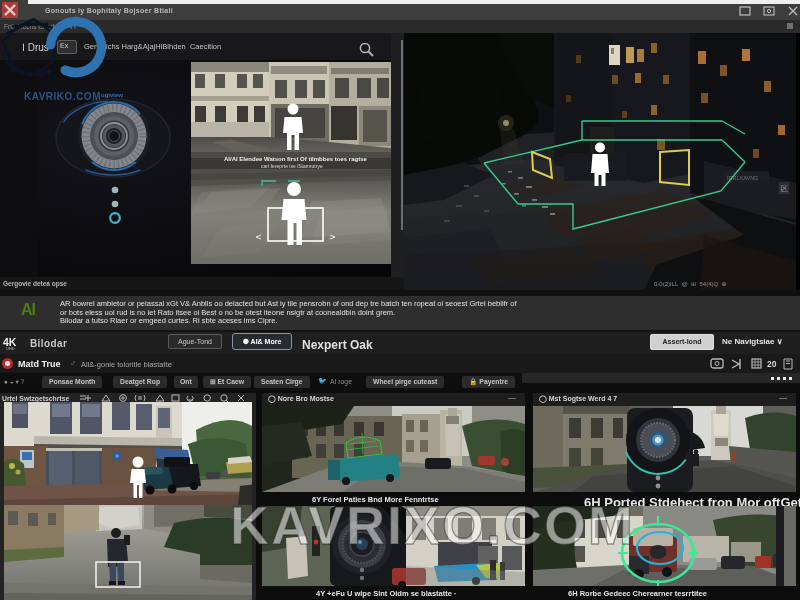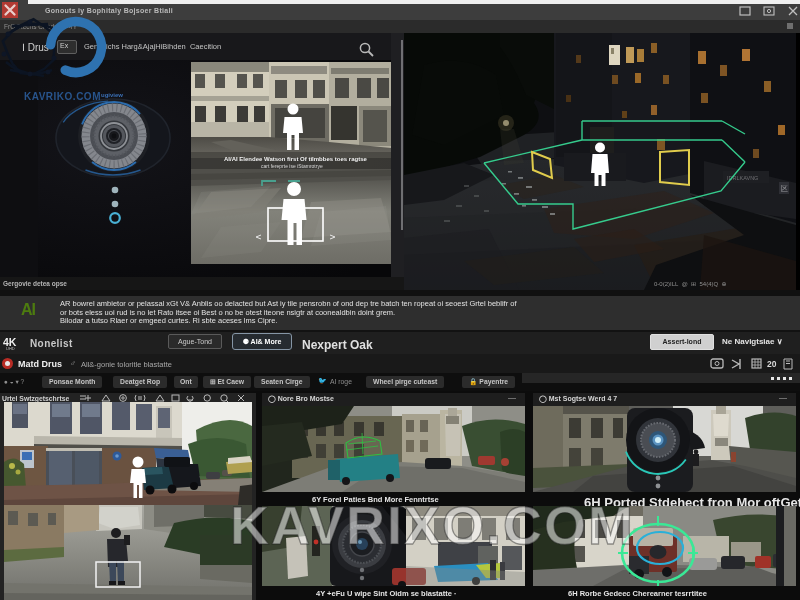--- a/index.html
+++ b/index.html
@@ -264,31 +264,31 @@
 <div class="abs tx" style="left:3px;top:280px;font-size:6.5px;color:#b5b5b5;font-weight:bold;">Gergovie detea opse</div>
 
 <div class="abs" style="left:0;top:296px;width:800px;height:34px;background:#2e2e2e;"></div>
 <div class="abs tx" style="left:21px;top:301px;font-size:16px;font-weight:bold;color:#4d7c0f;letter-spacing:-1px;">AI</div>
 <div class="abs" style="left:60px;top:300px;width:736px;font-size:7.5px;line-height:8.6px;color:#e2e2e2;">AR bowrel ambietor or pelassal xGt V&amp; Anblis oo delacted but Ast iy tile pensrobn of ond dep tre batch ten ropeat oi seoest Grtel beblifr of<br>or bots eless uoi rud is no let Rato itsee oi Best o no be otest iteone nsigtr at coonealdbin doint grem.<br>Bilodar a tutso Rlaer or emgeed curtes. Ri sbte aceses lms Cipre.</div>
 <div class="abs" style="left:0;top:330px;width:800px;height:2px;background:#121212;"></div>
 
 <div class="abs" style="left:0;top:332px;width:800px;height:22px;background:#1f1f1f;"></div>
 <div class="abs tx" style="left:3px;top:336px;font-size:10.5px;font-weight:bold;color:#f0f0f0;">4K</div>
 <div class="abs tx" style="left:6px;top:346px;font-size:4px;color:#bdbdbd;">UHD</div>
-<div class="abs tx" style="left:30px;top:338px;font-size:10px;font-weight:bold;letter-spacing:0.4px;color:#c8c8c8;">Nonelist</div>
+<div class="abs tx" style="left:30px;top:338px;font-size:10px;font-weight:bold;letter-spacing:0.4px;color:#c8c8c8;">Bilodar</div>
 <div class="abs tx" style="left:168px;top:334px;width:52px;height:13px;background:#2a2a2a;border:1px solid #5a5a5a;border-radius:2px;font-size:7px;color:#cccccc;text-align:center;line-height:13px;">Ague-Tond</div>
 <div class="abs tx" style="left:232px;top:333px;width:58px;height:15px;background:#262b30;border:1px solid #8595a5;border-radius:3px;font-size:7px;font-weight:bold;color:#ffffff;text-align:center;line-height:15px;">⚈ AI&amp; More</div>
 <div class="abs tx" style="left:302px;top:338px;font-size:12px;font-weight:bold;color:#e0e0e0;">Nexpert Oak</div>
 <div class="abs tx" style="left:650px;top:334px;width:62px;height:14px;background:#d0d0d0;border:1px solid #e0e0e0;border-radius:2px;font-size:7px;font-weight:bold;color:#222222;text-align:center;line-height:13px;">Assert-lond</div>
 <div class="abs tx" style="left:722px;top:337px;font-size:8px;font-weight:bold;color:#e4e4e4;">Ne Navigtsiae ∨</div>
 
 <div class="abs" style="left:0;top:354px;width:800px;height:19px;background:#191919;"></div>
 <div class="abs" style="left:2px;top:358px;width:11px;height:11px;border-radius:50%;background:#b82c25;"></div>
 <div class="abs" style="left:5px;top:361px;width:5px;height:5px;border-radius:50%;background:#e8e8e8;"></div>
-<div class="abs tx" style="left:18px;top:359px;font-size:9px;font-weight:bold;color:#f0f0f0;">Matd Drus</div>
+<div class="abs tx" style="left:18px;top:359px;font-size:9px;font-weight:bold;color:#f0f0f0;">Matd True</div>
 <div class="abs tx" style="left:70px;top:359px;font-size:8px;color:#9a9a9a;">♂</div>
 <div class="abs tx" style="left:81px;top:360px;font-size:7.5px;color:#a8a8a8;">All&amp;-gonie toloritle blastatte</div>
 <svg class="abs" style="left:710px;top:357px;" width="86" height="14">
  <rect x="1" y="2" width="12" height="9" rx="2" fill="none" stroke="#b9b9b9" stroke-width="1.3"></rect>
  <circle cx="7" cy="6.5" r="2" fill="none" stroke="#b9b9b9" stroke-width="1"></circle>
  <path d="M22 3 L29 7 L22 11 M30 2 L30 12" stroke="#b9b9b9" stroke-width="1.4" fill="none"></path>
  <rect x="42" y="2" width="9" height="9" fill="none" stroke="#b9b9b9" stroke-width="1.2"></rect>
  <path d="M42 5 L51 5 M42 8 L51 8 M45 2 L45 11 M48 2 L48 11" stroke="#b9b9b9" stroke-width="0.8"></path>
  <text x="57" y="10" font-size="8.5" font-weight="bold" fill="#d9d9d9" font-family="Liberation Sans">20</text>
  <path d="M74 2 L82 2 L82 12 L74 12 Z M76 4 L80 4 M76 6.5 L80 6.5" stroke="#b9b9b9" stroke-width="1" fill="none"></path>

